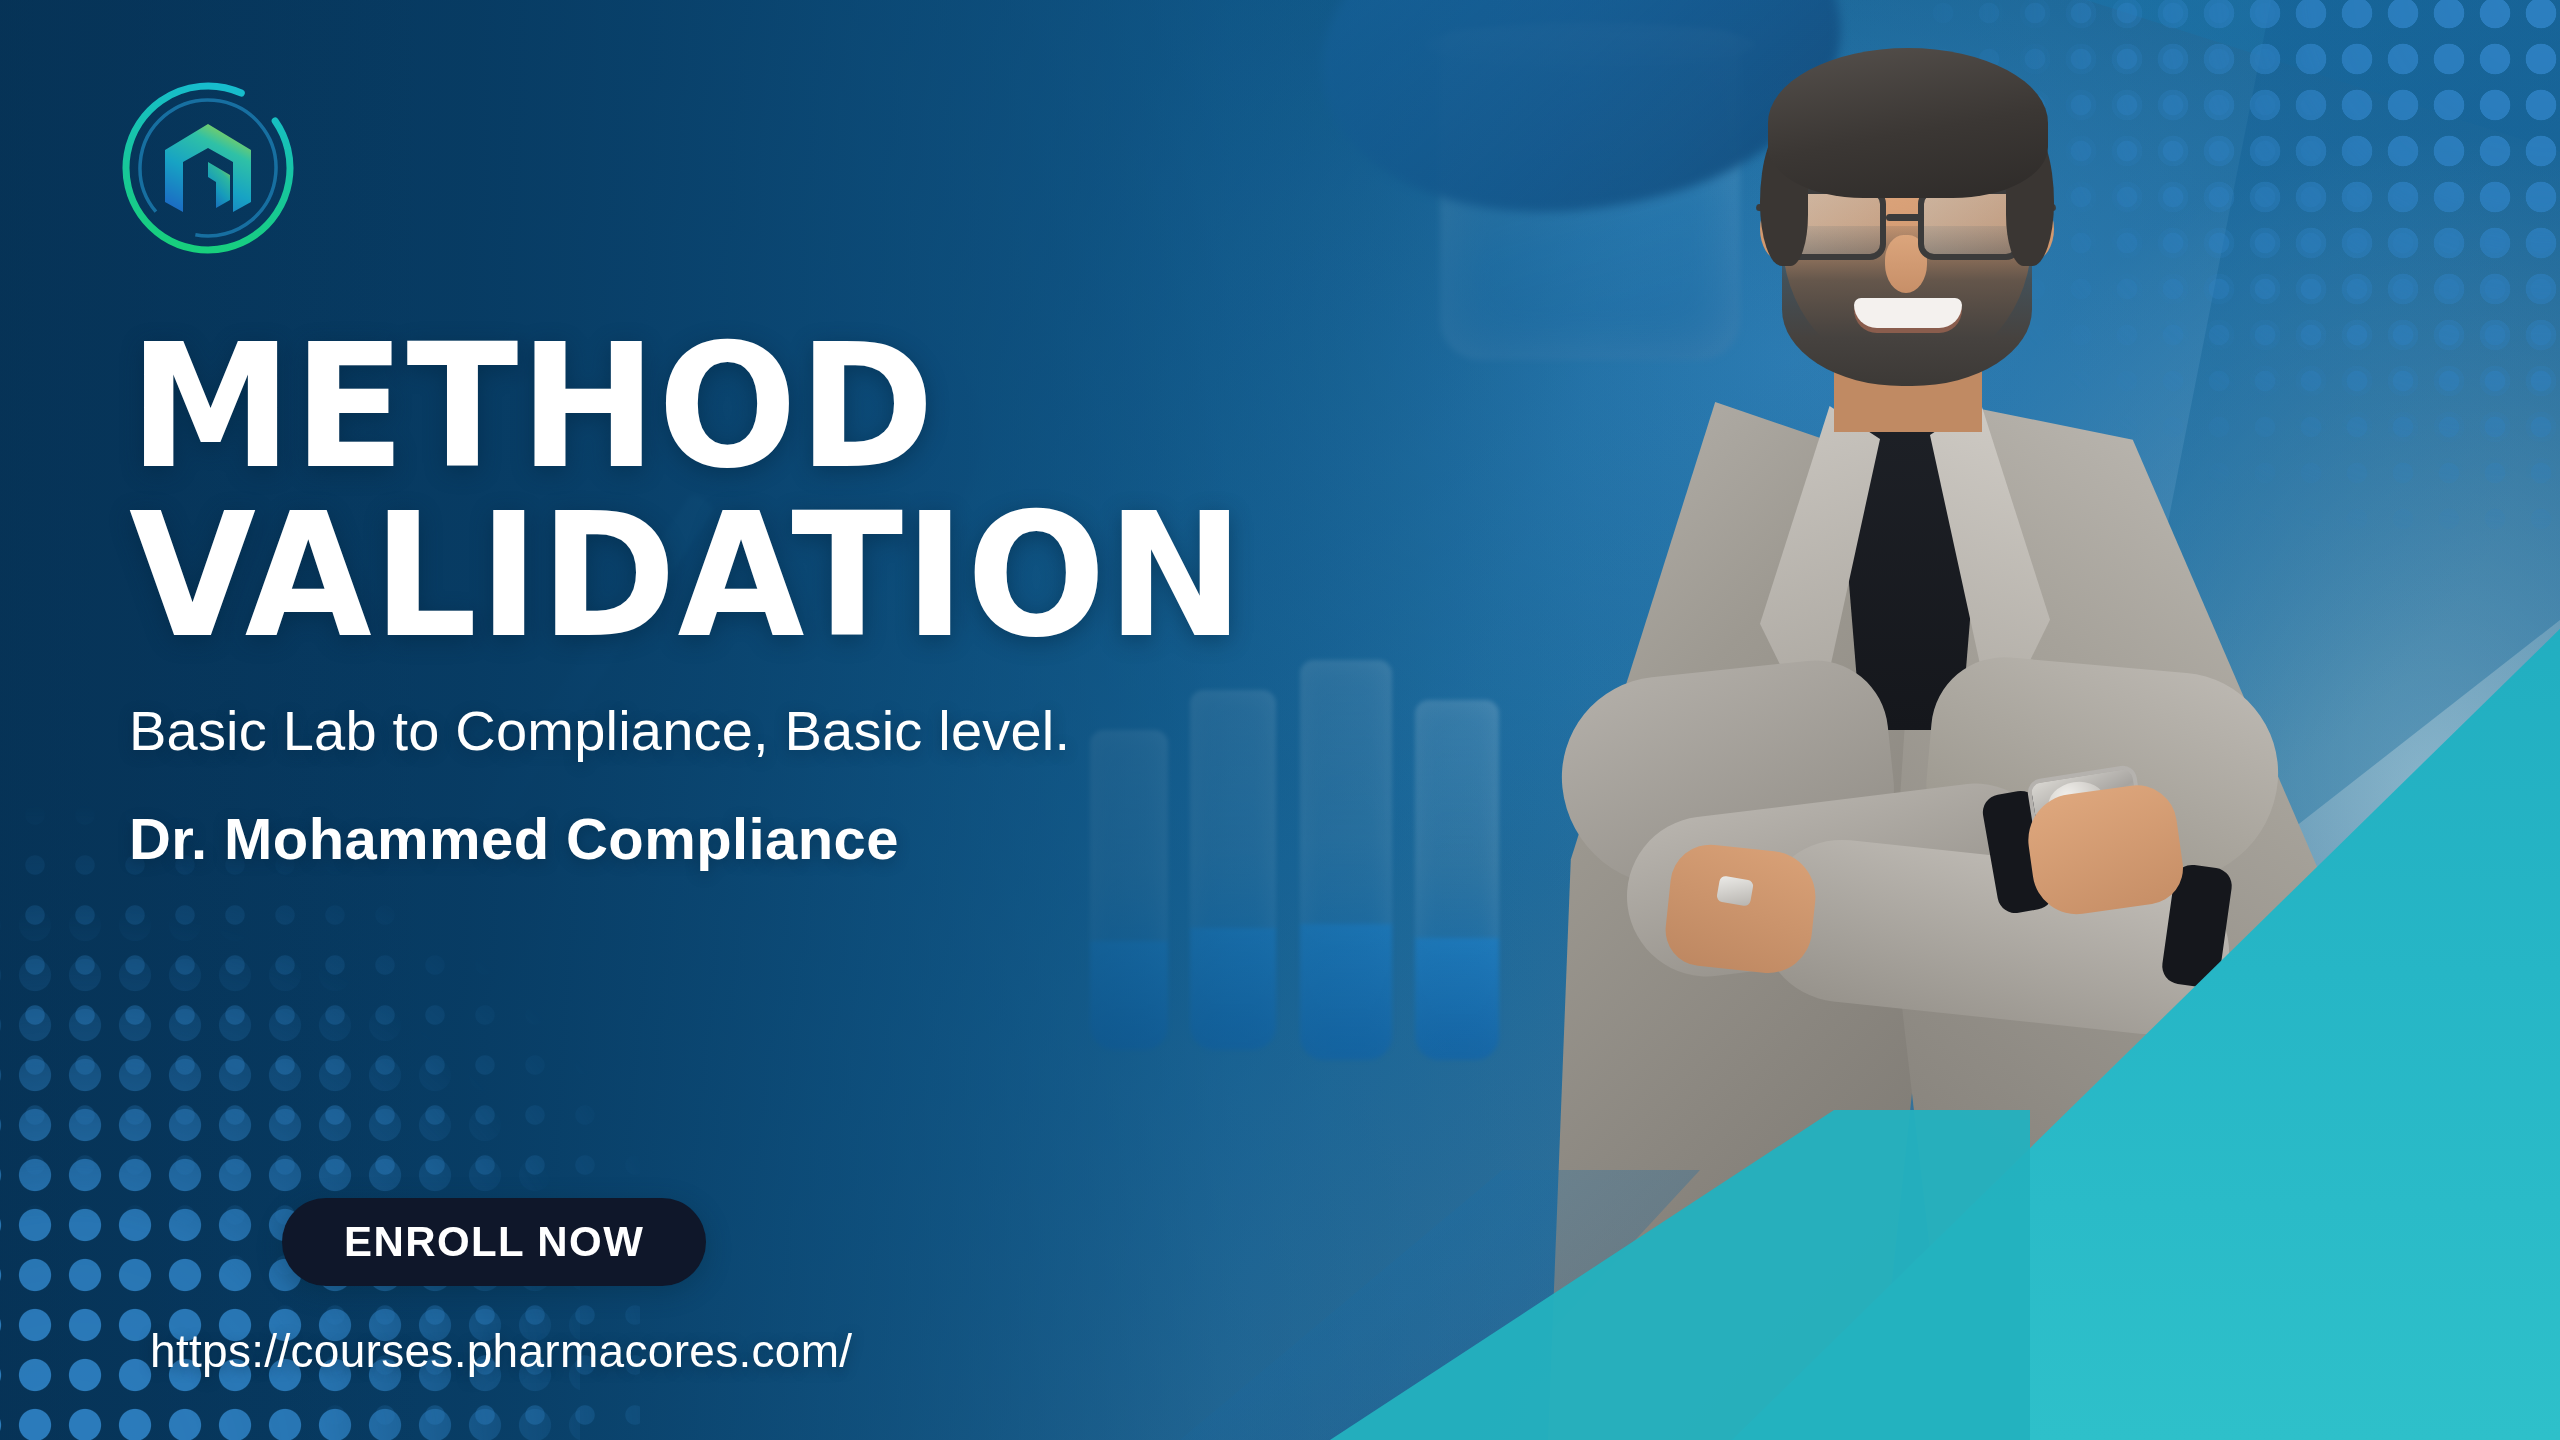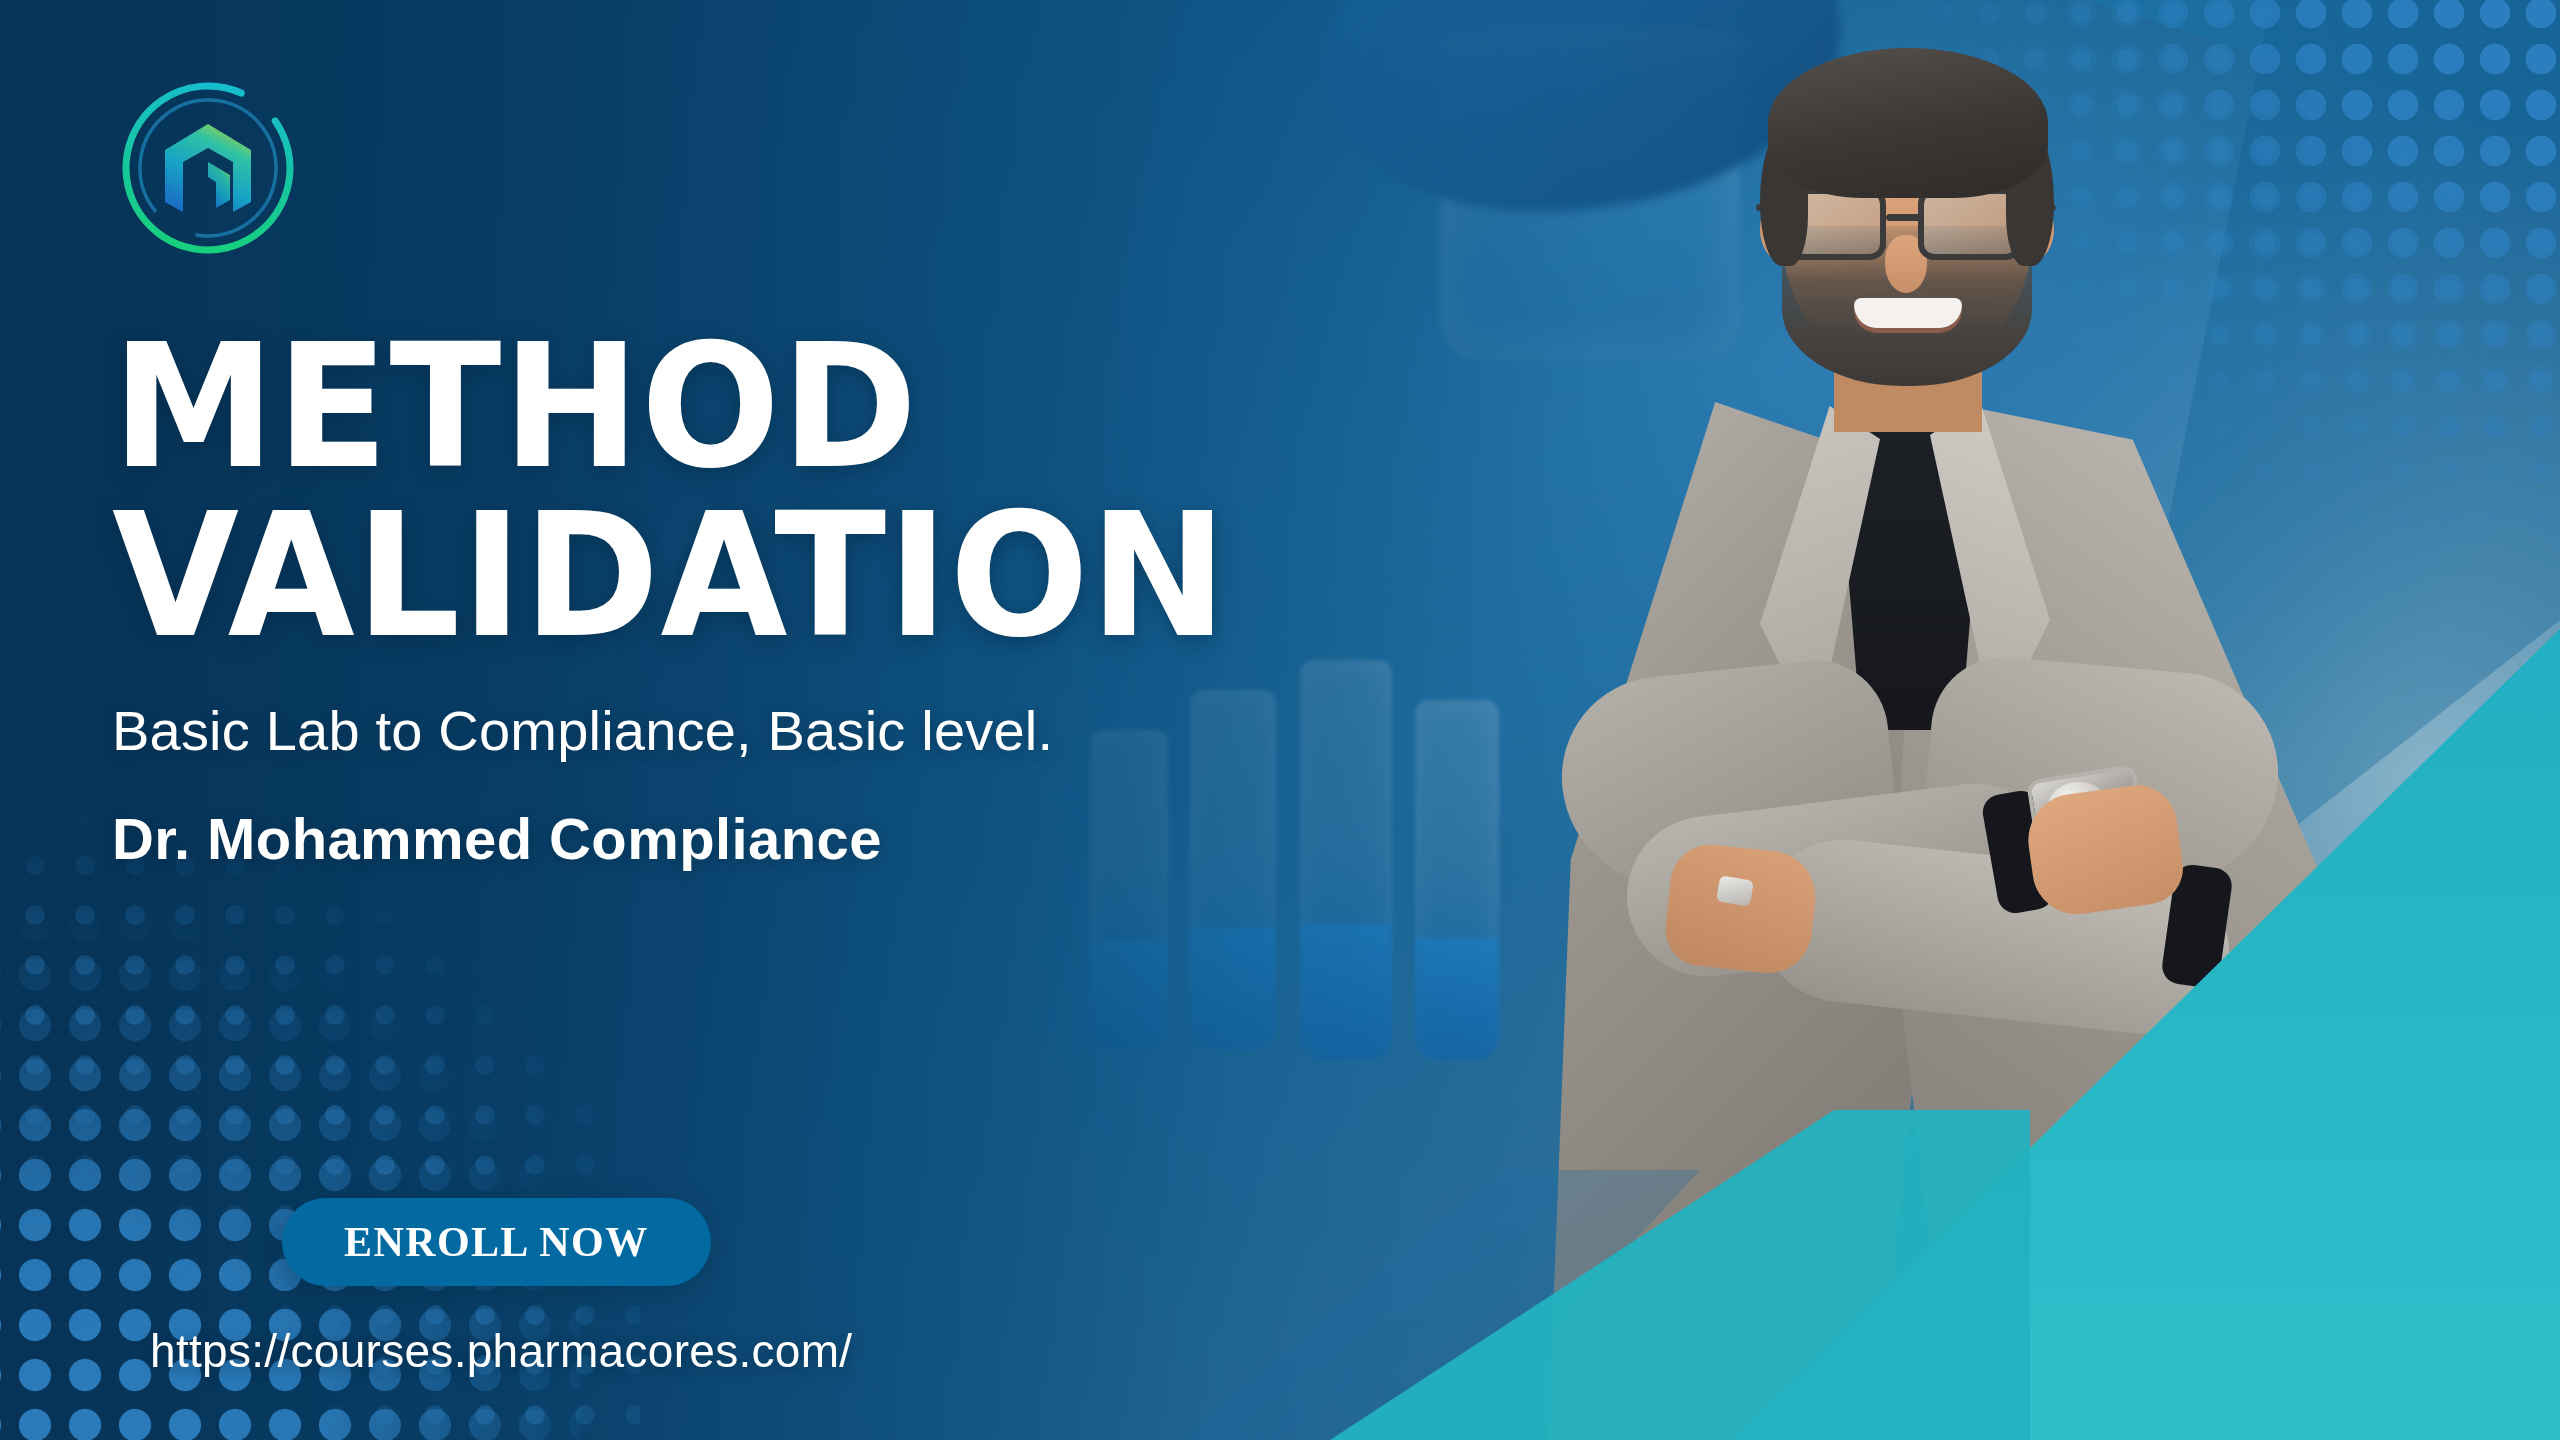--- a/index.html
+++ b/index.html
@@ -363,21 +363,21 @@
   
   #logo {
     position:absolute;
     left:118px; top:78px;
     width:180px; height:180px;
   }
 
   
   #content {
     position:absolute;
-    left:112px; top:330px;
+    left:129px; top:330px;
     width:1260px;
   }
   .headline {
     font-family:"Liberation Sans Narrow","DejaVu Sans Condensed","Liberation Sans", sans-serif;
     font-weight:700;
     font-size:172px;
     line-height:.90;
     letter-spacing:1px;
     color:#ffffff;
     text-transform:uppercase;
@@ -410,23 +410,23 @@
   }
 
   #cta {
     position:absolute;
     left:282px; top:1198px;
     display:inline-flex;
     align-items:center; justify-content:center;
     padding:16px 62px;
     height:88px;
     border-radius:44px;
-    background:#0369a1;
+    background:#0f172a;
     color:#ffffff;
-    font-family:Liberation Serif, serif;
+    font-family:Liberation Sans, sans-serif;
     font-weight:700;
     font-size:42px;
     letter-spacing:1.4px;
     cursor:pointer;
     box-shadow:0 6px 26px rgba(3,40,60,.32);
     white-space:nowrap;
   }
 
   #site-url {
     position:absolute;

